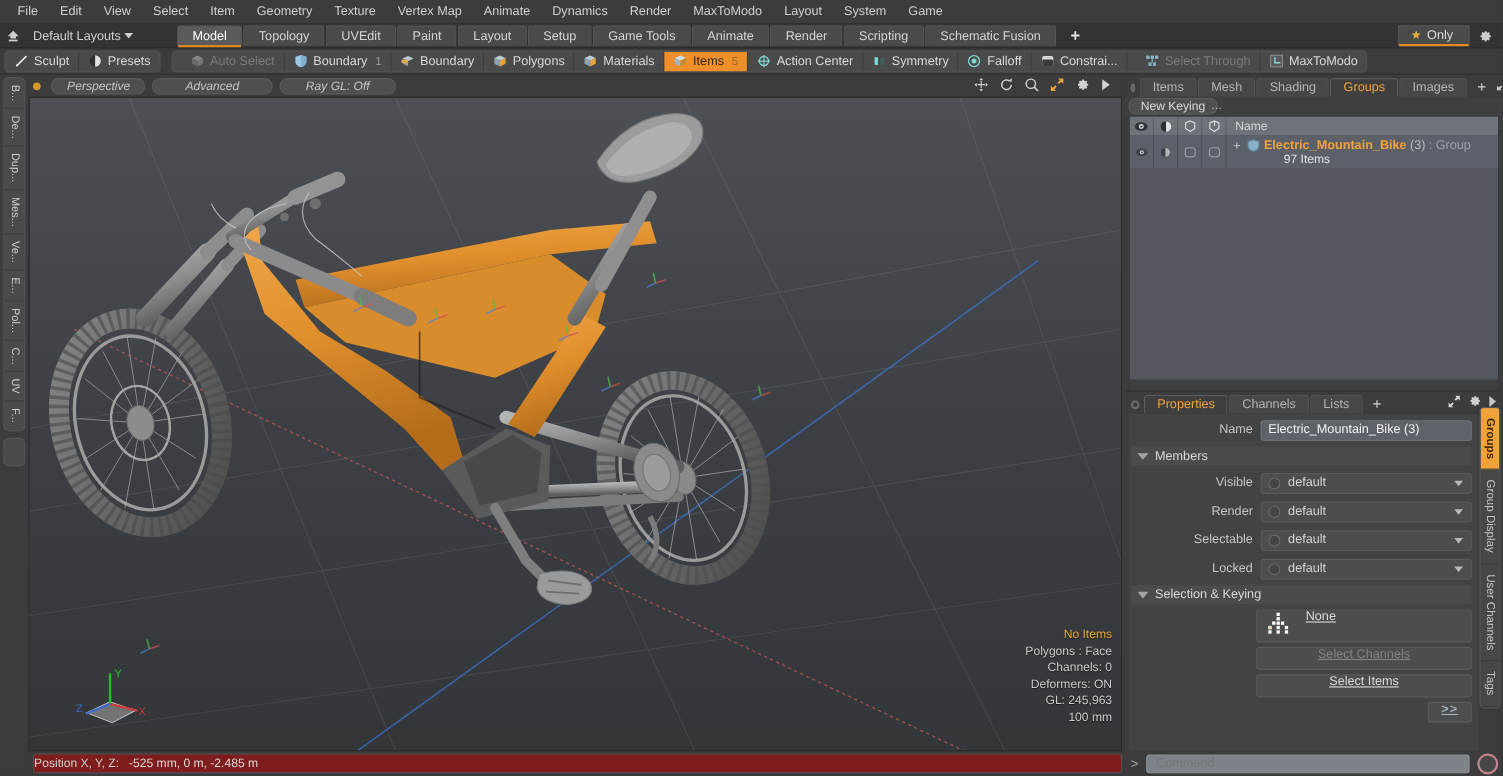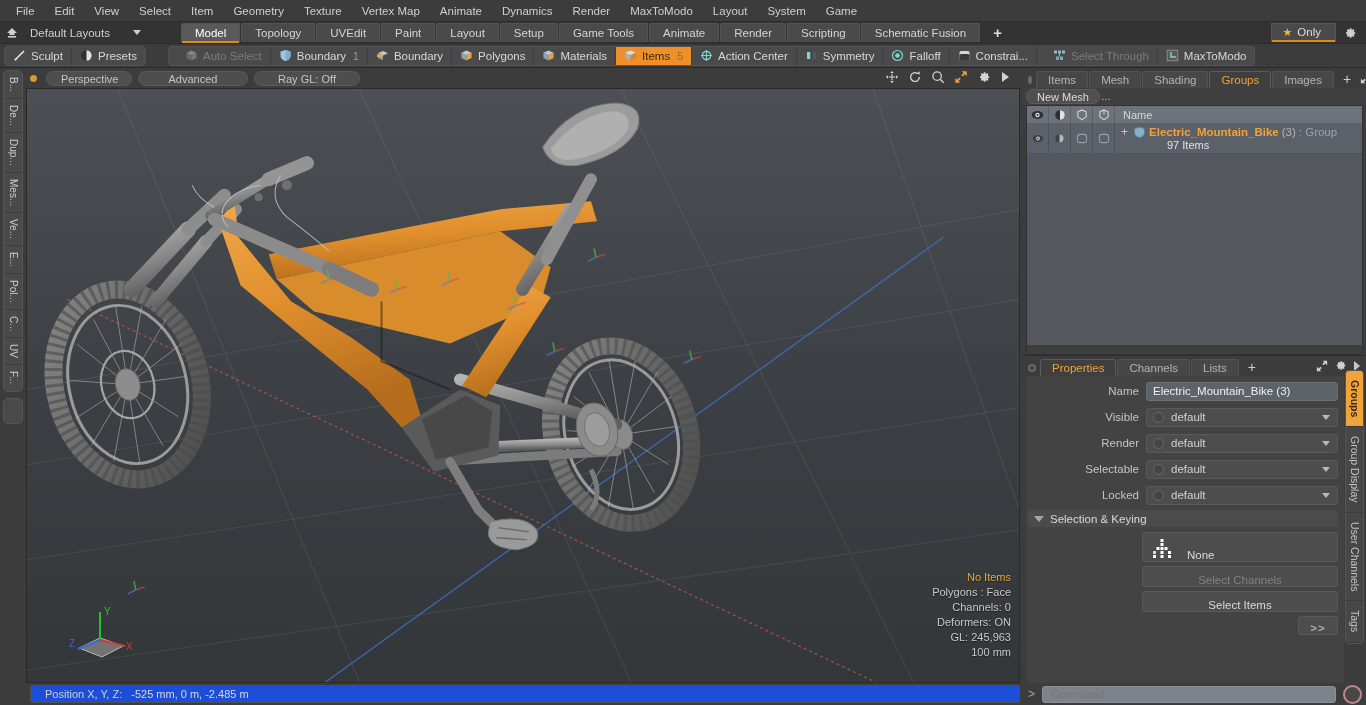--- a/index.html
+++ b/index.html
@@ -24,21 +24,21 @@
   }
 
   
   .layoutbar {
     height: 22px; background: #333333; display: flex; align-items: center;
     flex: 0 0 22px; border-bottom: 1px solid #2b2b2b; position: relative;
   }
   .home-icon {
     width: 24px; height: 22px; display: flex; align-items: center; justify-content: center;
   }
-  .layout-name { padding: 0 10px 0 6px; color: #cfcfcf; font-size: 11.5px; display:flex; align-items:center; gap:23px;}
+  .layout-name { padding: 0 10px 0 6px; color: #cfcfcf; font-size: 11.5px; display:flex; align-items:center; gap:3px;}
   .caret-down { width: 0; height: 0; border-left: 4px solid transparent; border-right: 4px solid transparent; border-top: 5px solid #cfcfcf; }
   .ltabs { display: flex; align-items: center; margin-left: 30px; gap: 1px; }
   .ltab {
     height: 19px; line-height: 19px; padding: 0 13px; background: #4a4a4a;
     color: #d4d4d4; font-size: 11.5px; border-radius: 2px 2px 0 0; position: relative;
     border: 1px solid #545454; border-bottom: none;
   }
   .ltab.active { background: #5a5a5a; color: #fff; }
   .ltab.active::after {
     content: ''; position: absolute; left: 0; right: 0; bottom: -1px; height: 2px; background: #e08a1e;
@@ -49,21 +49,21 @@
     height: 19px; line-height: 19px; padding: 0 14px 0 10px; background: #4a4a4a; color: #ddd;
     font-size: 11.5px; position: relative; display:flex; align-items:center; gap:5px;
     border: 1px solid #565656;
   }
   .only-btn::after { content:''; position:absolute; left:0; right:0; bottom:-1px; height:2px; background:#e08a1e;}
   .star { color: #e8b33a; font-size: 11px; }
   .gear-btn { width: 22px; height: 20px; display:flex; align-items:center; justify-content:center;}
 
   
   .toolbar {
-    height: 24px; background: #3c3c3c; display: flex; align-items: center; gap: 16px;
+    height: 24px; background: #3c3c3c; display: flex; align-items: center; gap: 4px;
     flex: 0 0 24px; padding: 0 4px; border-bottom: 1px solid #2b2b2b;
   }
   .tgroup {
     display: flex; align-items: center; background: #4a4a4a; border-radius: 4px;
     height: 20px; margin-right: 6px; border: 1px solid #535353; overflow:hidden;
   }
   .tbtn {
     display: flex; align-items: center; gap: 5px; height: 18px; padding: 0 8px;
     color: #d8d8d8; font-size: 11.5px; border-right: 1px solid #3d3d3d; white-space: nowrap;
   }
@@ -96,21 +96,21 @@
 
   
   .vpcol { flex: 1 1 auto; display: flex; flex-direction: column; min-width: 0; padding: 0 2px 0 0;}
   .vpheader {
     height: 20px; flex: 0 0 20px; background: #3c3c3c; display: flex; align-items: center;
     padding-left: 4px; gap: 6px;
   }
   .vpdot { width: 7px; height: 7px; border-radius: 50%; background: #d69a2a; margin-right: 3px; }
   .vppill {
     height: 15px; line-height: 15px; padding: 0 14px; background: #4e4e4e; border-radius: 8px;
-    color: #c5c5c5; font-size: 11px; border: 1px solid #5a5a5a; text-align: center;
+    color: #c5c5c5; font-size: 11px; border: 1px solid #5a5a5a; text-align: center; font-style: italic;
   }
   .vpicons { margin-left: auto; display: flex; align-items: center; gap: 9px; padding-right: 10px; }
 
   .viewport {
     flex: 1 1 auto; position: relative; overflow: hidden;
     background: linear-gradient(180deg, #4a4e52 0%, #3b3f43 48%, #34383b 100%);
     border: 1px solid #2a2a2a;
   }
   .vp-stats {
     position: absolute; right: 8px; bottom: 22px; text-align: right;
@@ -118,22 +118,22 @@
   }
   .vp-stats .hl { color: #e8a83a; }
   .axis-gizmo { position: absolute; left: 40px; bottom: 18px; width: 70px; height: 62px; }
 
   
   .statusbar {
     height: 22px; flex: 0 0 22px; background: #3c3c3c; display: flex; align-items: center;
     padding-left: 4px;
   }
   .status-inner {
-    background: #1d4ed8; border: 1px solid #505050; height: 18px; flex: 1 1 auto;
-    display: flex; align-items: center; padding-left: 14px; gap: 9px; color: #cfcfcf; font-size: 11px;
+    background: #7f1d1d; border: 1px solid #505050; height: 18px; flex: 1 1 auto;
+    display: flex; align-items: center; gap: 9px; color: #cfcfcf; font-size: 11px;
     border-radius: 2px;
   }
   .status-inner .val { color: #d8d8d8; }
 
   
   .rightcol { width: 344px; flex: 0 0 344px; display: flex; flex-direction: column; background: #3c3c3c; }
   .rpanel-top { height: 287px; flex: 0 0 287px; display: flex; flex-direction: column; }
   .rtabsrow {
     height: 20px; flex: 0 0 20px; display: flex; align-items: flex-end; gap: 1px; padding-left: 6px;
     background: #3c3c3c; position: relative;
@@ -185,21 +185,21 @@
   .pradio { width: 11px; height: 11px; border-radius: 50%; border: 1px solid #6a6a6a; margin-right: 7px; background: #454545; flex:0 0 11px;}
   .sel-caret { position: absolute; right: 7px; width: 0; height: 0; border-left: 4px solid transparent; border-right: 4px solid transparent; border-top: 5px solid #b9b9b9; }
   .section {
     height: 17px; background: #4b4b4b; display: flex; align-items: center; gap: 6px; padding-left: 6px;
     color: #d8d8d8; font-size: 11.5px; margin: 3px 6px 5px 2px; border-radius: 2px;
   }
   .tri { width: 0; height: 0; border-left: 5px solid transparent; border-right: 5px solid transparent; border-top: 6px solid #a5a5a5; }
   .btnrow { display: flex; justify-content: flex-end; padding-right: 6px; margin-bottom: 4px;}
   .pbtn {
     width: 196px; height: 21px; background: #4d4d4d; border: 1px solid #5a5a5a; border-radius: 3px;
-    display: flex; align-items: flex-end; justify-content: center; color: #dadada; font-size: 11.5px;
+    display: flex; align-items: flex-start; justify-content: center; color: #dadada; font-size: 11.5px; text-decoration: underline;
   }
   .pbtn.dim { color: #828282; }
   .pbtn.none-btn { justify-content: flex-start; padding-left: 8px; gap: 14px; height: 30px; }
   .pbtn.sm { width: 40px; height: 19px; color: #9fb0c0; font-weight: bold; letter-spacing: 1px;}
 
   .right-vrail {
     position: absolute; right: 2px; top: 14px; width: 19px; display: flex; flex-direction: column;
     background: #474747; border: 1px solid #565656; border-radius: 4px; overflow: hidden;
   }
   .rv-tab {
@@ -730,21 +730,21 @@
               <svg width="12" height="12" viewBox="0 0 14 14">
                   <path fill="#d0d0d0" d="M8 1h5v5l-2-2-2.2 2.2L7.3 4.8 9.5 2.6z"></path>
                   <path fill="#d0d0d0" d="M6 13H1V8l2 2 2.2-2.2L6.7 9.2 4.5 11.4z"></path>
                 </svg>
             </span>
 
           </div>
         </div>
 
         <div class="newgroup-row">
-          <div class="newgroup-btn">New Mesh</div>
+          <div class="newgroup-btn">New Keying</div>
         </div>
 
         <div class="tree">
           <div class="tree-head">
             <div class="th-col">
               <svg width="13" height="10" viewBox="0 0 14 10">
                   <ellipse cx="7" cy="5" rx="6.3" ry="4.2" fill="#2d3135"></ellipse>
                   <circle cx="7" cy="5" r="2.4" fill="#e3e3e3"></circle>
                   <circle cx="7" cy="5" r="1.1" fill="#2d3135"></circle>
                 </svg>
@@ -843,20 +843,24 @@
             </span>
           </div>
         </div>
 
         <div class="props-body">
           <div class="prow">
             <div class="plabel">Name</div>
             <div class="pfield">Electric_Mountain_Bike (3)</div>
           </div>
 
+          <div class="section">
+            <span class="tri"></span>
+            <span>Members</span>
+          </div>
 
           <div class="prow">
             <div class="plabel">Visible</div>
             <div class="pselect">
               <span class="pradio"></span>
               <span>default</span>
               <span class="sel-caret"></span>
             </div>
           </div>
           <div class="prow">

